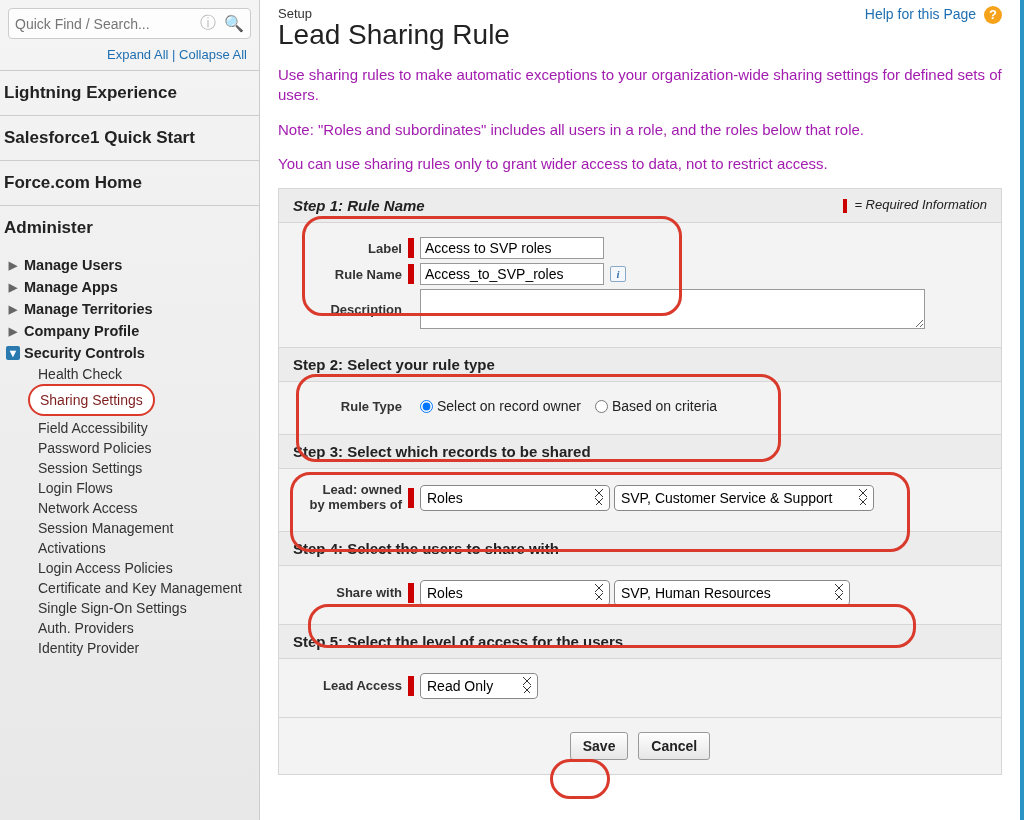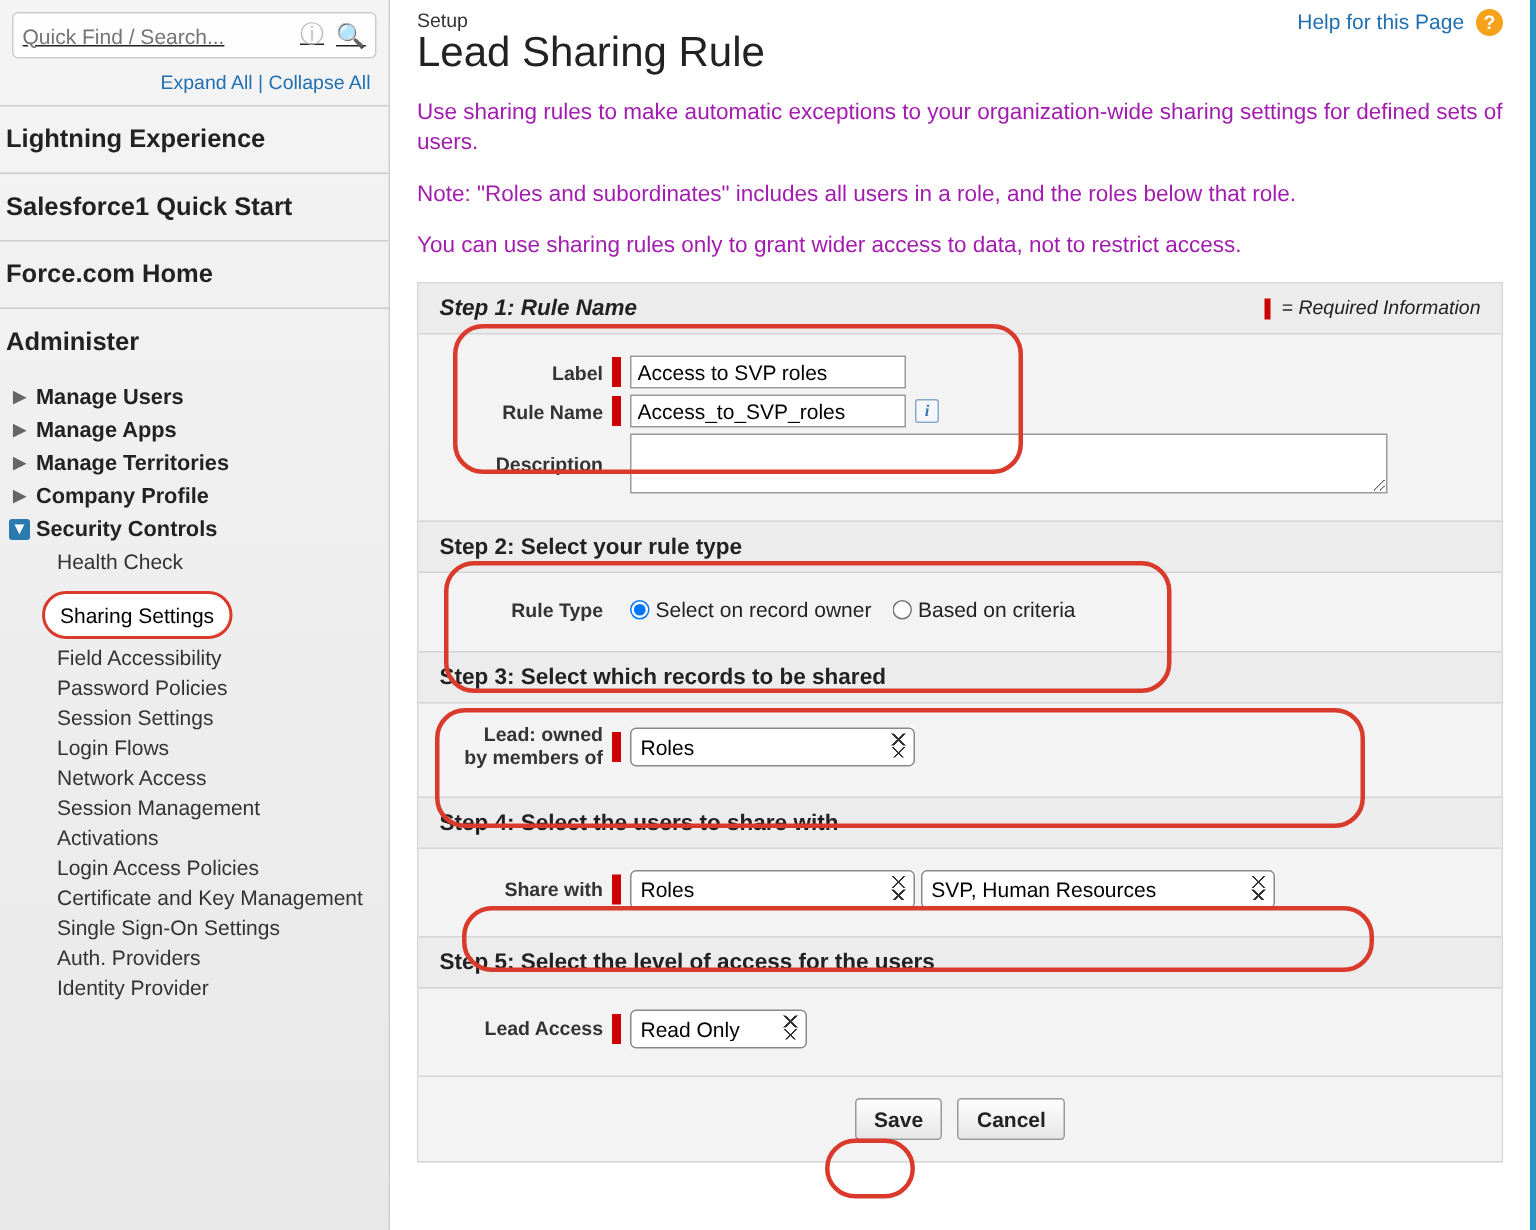--- a/index.html
+++ b/index.html
@@ -21,21 +21,20 @@
     border-right: 1px solid #ccc;
   }
   .searchbox {
     display: flex;
     align-items: center;
     margin: 8px;
     background: #fdfdfd;
     border: 1px solid #ccc;
     border-radius: 4px;
     padding: 4px 6px;
-    text-decoration: underline;
   }
   .searchbox input {
     flex: 1;
     border: none;
     outline: none;
     font-size: 14px;
     color: #888;
     background: transparent;
   }
   .searchbox .icon {
@@ -77,25 +76,25 @@
     color: #666;
   }
   .tree-item.expanded .tw { color: #fff; background: #2a7ab0; border-radius: 2px; }
   .tree-sub {
     padding: 2px 0 2px 34px;
     font-size: 14px;
     color: #333;
     cursor: pointer;
   }
   .tree-sub.active {
-    color: #000000;
+    color: #7f1d1d;
     background: #fff;
     border: 2px solid #d93a2b;
     border-radius: 22px;
-    margin: 10px 24px 2px 24px;
+    margin: 0 24px 2px 24px;
     padding: 6px 10px;
     display: inline-block;
   }
   
   .main {
     flex: 1;
     padding: 6px 18px 10px 18px;
     overflow: hidden;
   }
   .crumb { font-size: 13px; color: #333; }
@@ -372,20 +371,21 @@
     <div class="step-head">Step 3: Select which records to be shared</div>
     <div class="step-body">
       <div class="f-row">
         <div class="f-label" style="line-height:1.15;">
           <span>Lead: owned</span><br>
           <span>by members of</span>
         </div>
         <div class="f-req"></div>
         <span class="sel-wrap"><select class="sf-select" style="width:190px;"><option>Roles</option></select></span>
         &nbsp;
+        <span class="sel-wrap"><select class="sf-select" style="width:260px;"><option>SVP, Customer Service &amp; Support</option></select></span>
       </div>
     </div>
 
     <div class="step-head">Step 4: Select the users to share with</div>
     <div class="step-body">
       <div class="f-row">
         <div class="f-label">Share with</div>
         <div class="f-req"></div>
         <span class="sel-wrap"><select class="sf-select" style="width:190px;"><option>Roles</option></select></span>
         &nbsp;

